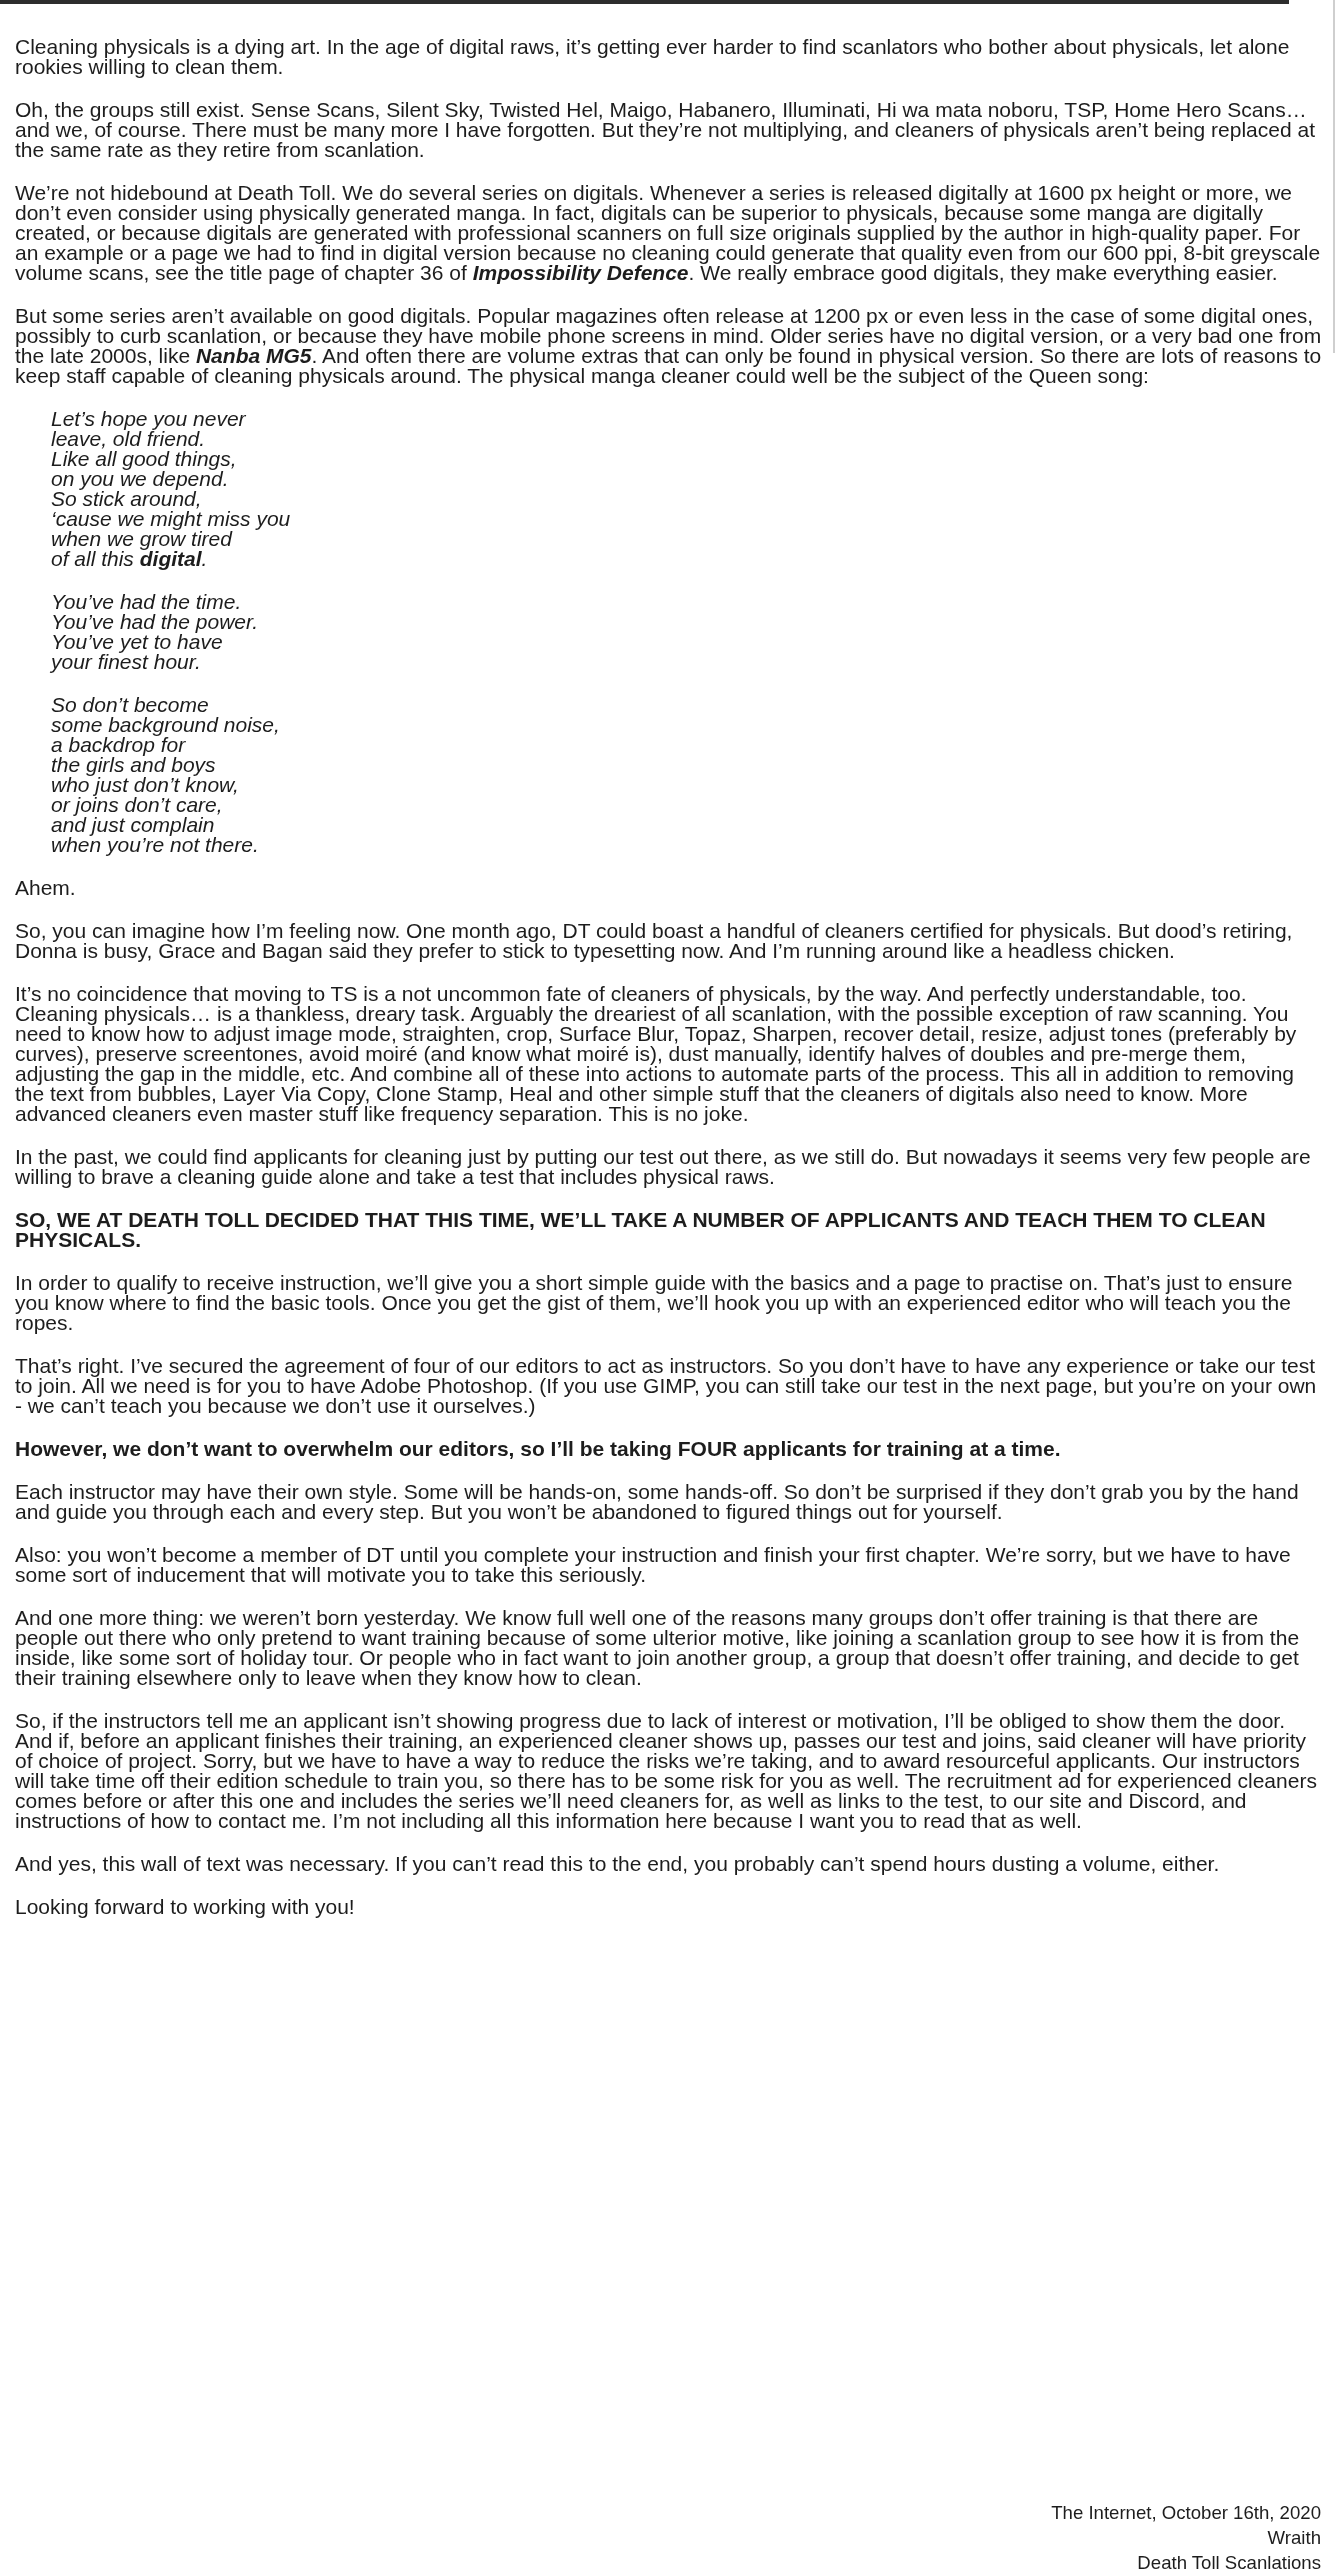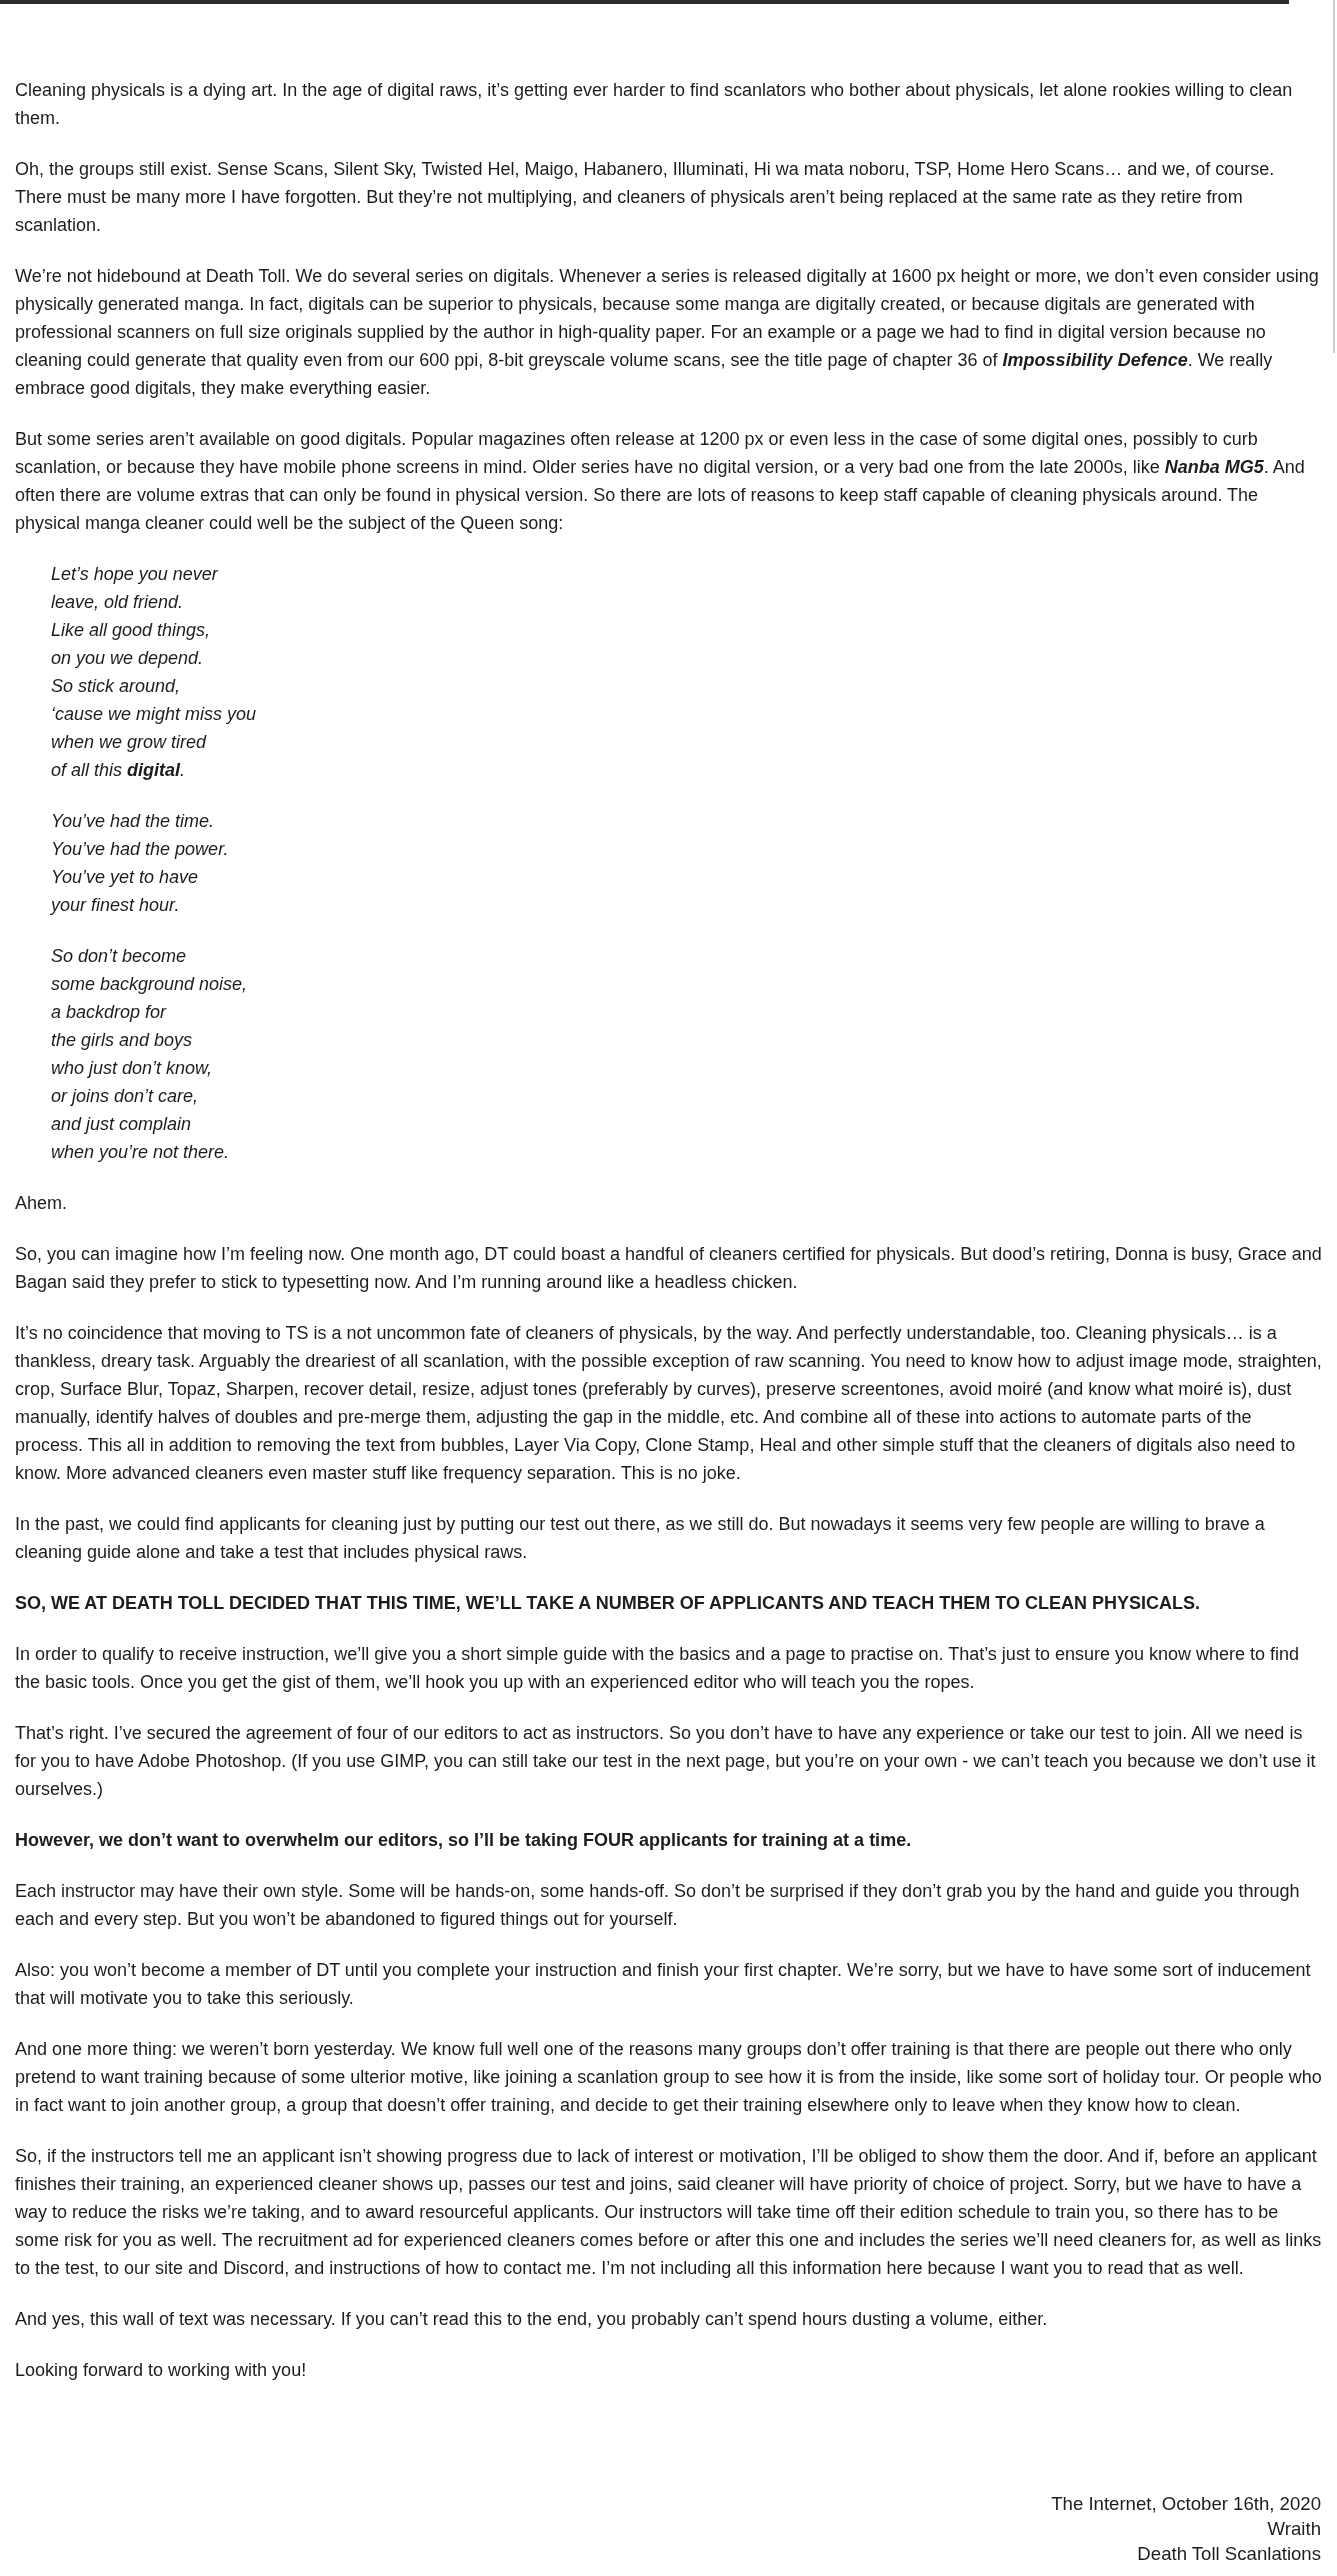--- a/index.html
+++ b/index.html
@@ -30,35 +30,35 @@
     margin-top:4.6px;
     text-align:center;
     font-weight:bold;
     font-style:italic;
     font-size:47px;
     line-height:60px;
     letter-spacing:-0.9px;
     color:#111111;
   }
   .doc-content {
-    margin-top:72px;
-    font-size:18px;
-    line-height:28px;
+    margin-top:33px;
+    font-size:21px;
+    line-height:20px;
   }
   .doc-content p { margin:0 0 23px 0; }
   .doc-content p.strong { font-weight:bold; }
   .doc-content p.verse {
     margin-left:36px;
     font-style:italic;
   }
   .doc-content span.b { font-weight:bold; }
   .doc-content span.i { font-style:italic; }
   .signature {
     position:absolute;
-    right:16px; bottom:10px;
+    right:16px; bottom:1px;
     text-align:right;
     font-size:18.6px;
     line-height:25px;
   }
 </style>
 </head>
 <body>
 
 <div class="top-bar"></div>
 <div class="right-edge-line"></div>

